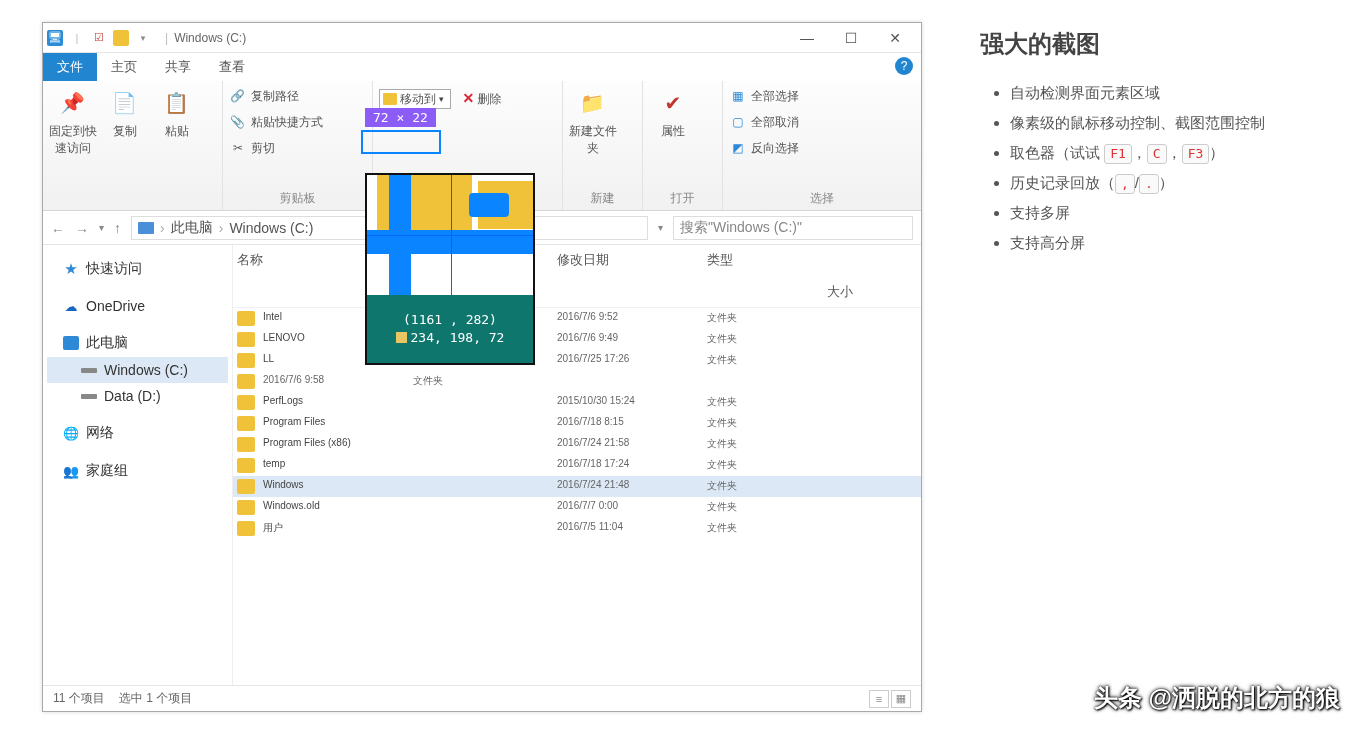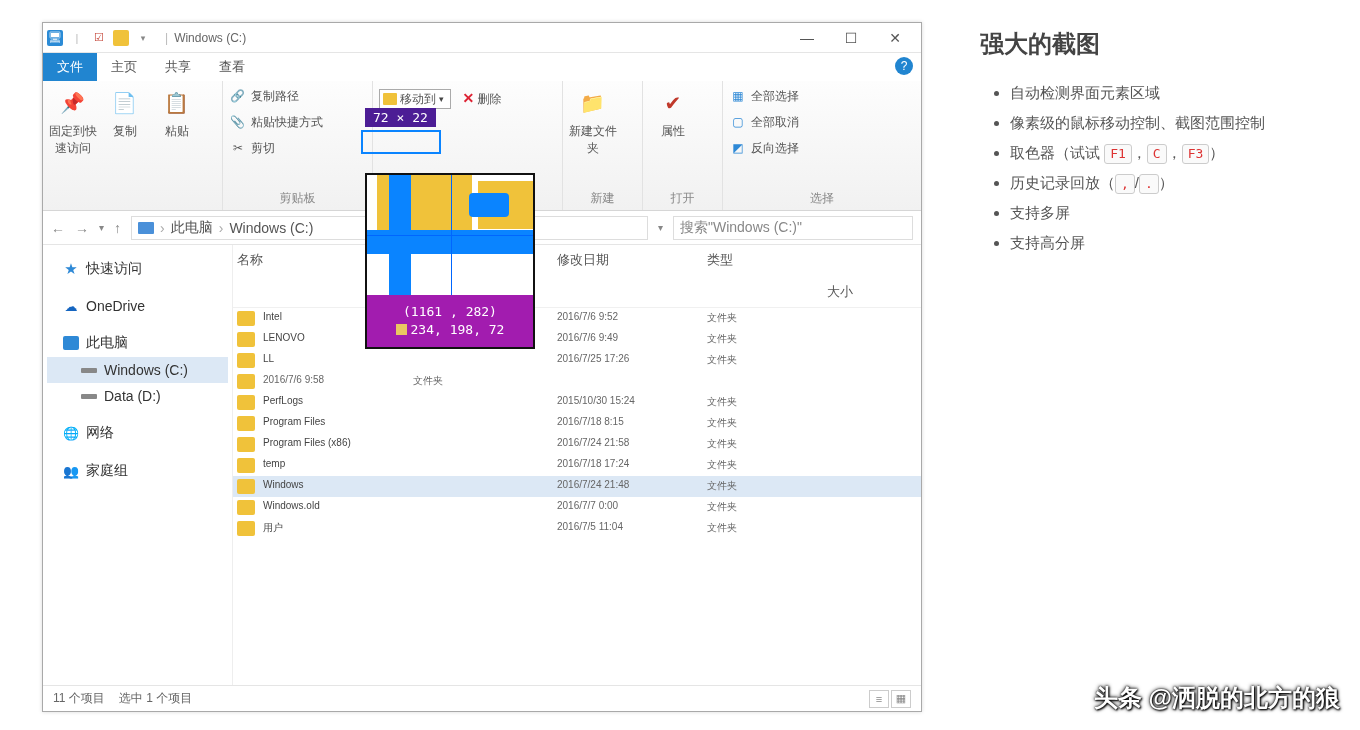--- a/index.html
+++ b/index.html
@@ -73,29 +73,29 @@
   .row .n { width: 294px; }
   .row .d { width: 150px; color: #666; }
   .row .t { width: 120px; color: #666; }
 
   .status { height: 26px; border-top: 1px solid #e5e5e5; display: flex; align-items: center; padding: 0 10px; font-size: 12px; color: #666; gap: 14px; }
   .status .view-ic { margin-left: auto; display: flex; gap: 2px; }
   .status .view-ic div { width: 20px; height: 18px; border: 1px solid #ccc; display: flex; align-items: center; justify-content: center; font-size: 11px; color: #888; }
 
   
   .snip { position: absolute; left: 365px; top: 108px; z-index: 50; }
-  .snip .dim { background: #4c1d95; color: #fff; font-size: 13px; padding: 2px 8px; display: inline-block; font-family: Consolas, monospace; }
+  .snip .dim { background: #8b5cf6; color: #fff; font-size: 13px; padding: 2px 8px; display: inline-block; font-family: Consolas, monospace; }
   .snip .sel-box { position: absolute; top: 22px; left: -4px; width: 80px; height: 24px; border: 2px solid #0a84ff; pointer-events: none; }
   .mag { margin-top: 46px; width: 170px; border: 2px solid #111; background: #fff; }
   .mag .zoom { height: 120px; background: #fff; position: relative; overflow: hidden; }
   .zoom .yb { position: absolute; background: #f0c23a; }
   .zoom .bl { position: absolute; background: #0a84ff; }
   .zoom .chv { position: absolute; left: 0; top: 0; bottom: 0; width: 1px; background: #06f; }
   .zoom .chh { position: absolute; left: 0; right: 0; top: 60px; height: 1px; background: #06f; }
-  .mag .info { background: #a21caf; color: #fff; font-size: 13px; font-family: Consolas, monospace; text-align: center; padding: 8px 0; line-height: 1.4; }
+  .mag .info { background: #0f766e; color: #fff; font-size: 13px; font-family: Consolas, monospace; text-align: center; padding: 16px 0; line-height: 1.4; }
   .mag .info .rgb .sw { display: inline-block; width: 11px; height: 11px; background: #eac662; vertical-align: -1px; margin-right: 4px; }
 
   
   .feat-title { font-size: 24px; font-weight: 600; color: #444; margin-bottom: 18px; }
   .feat-list { list-style: disc; padding-left: 30px; font-size: 15px; color: #555; line-height: 2; }
   .kbd { display: inline-block; border: 1px solid #ccc; border-radius: 3px; padding: 0 5px; font-size: 13px; background: #fafafa; color: #d33; font-family: Consolas, monospace; line-height: 1.4; }
 
   .watermark { position: absolute; right: 20px; bottom: 16px; font-size: 24px; font-weight: 700; color: #fff; text-shadow: 0 0 4px #000, 0 0 2px #000, 1px 1px 2px #000; }
 </style>
 </head>

